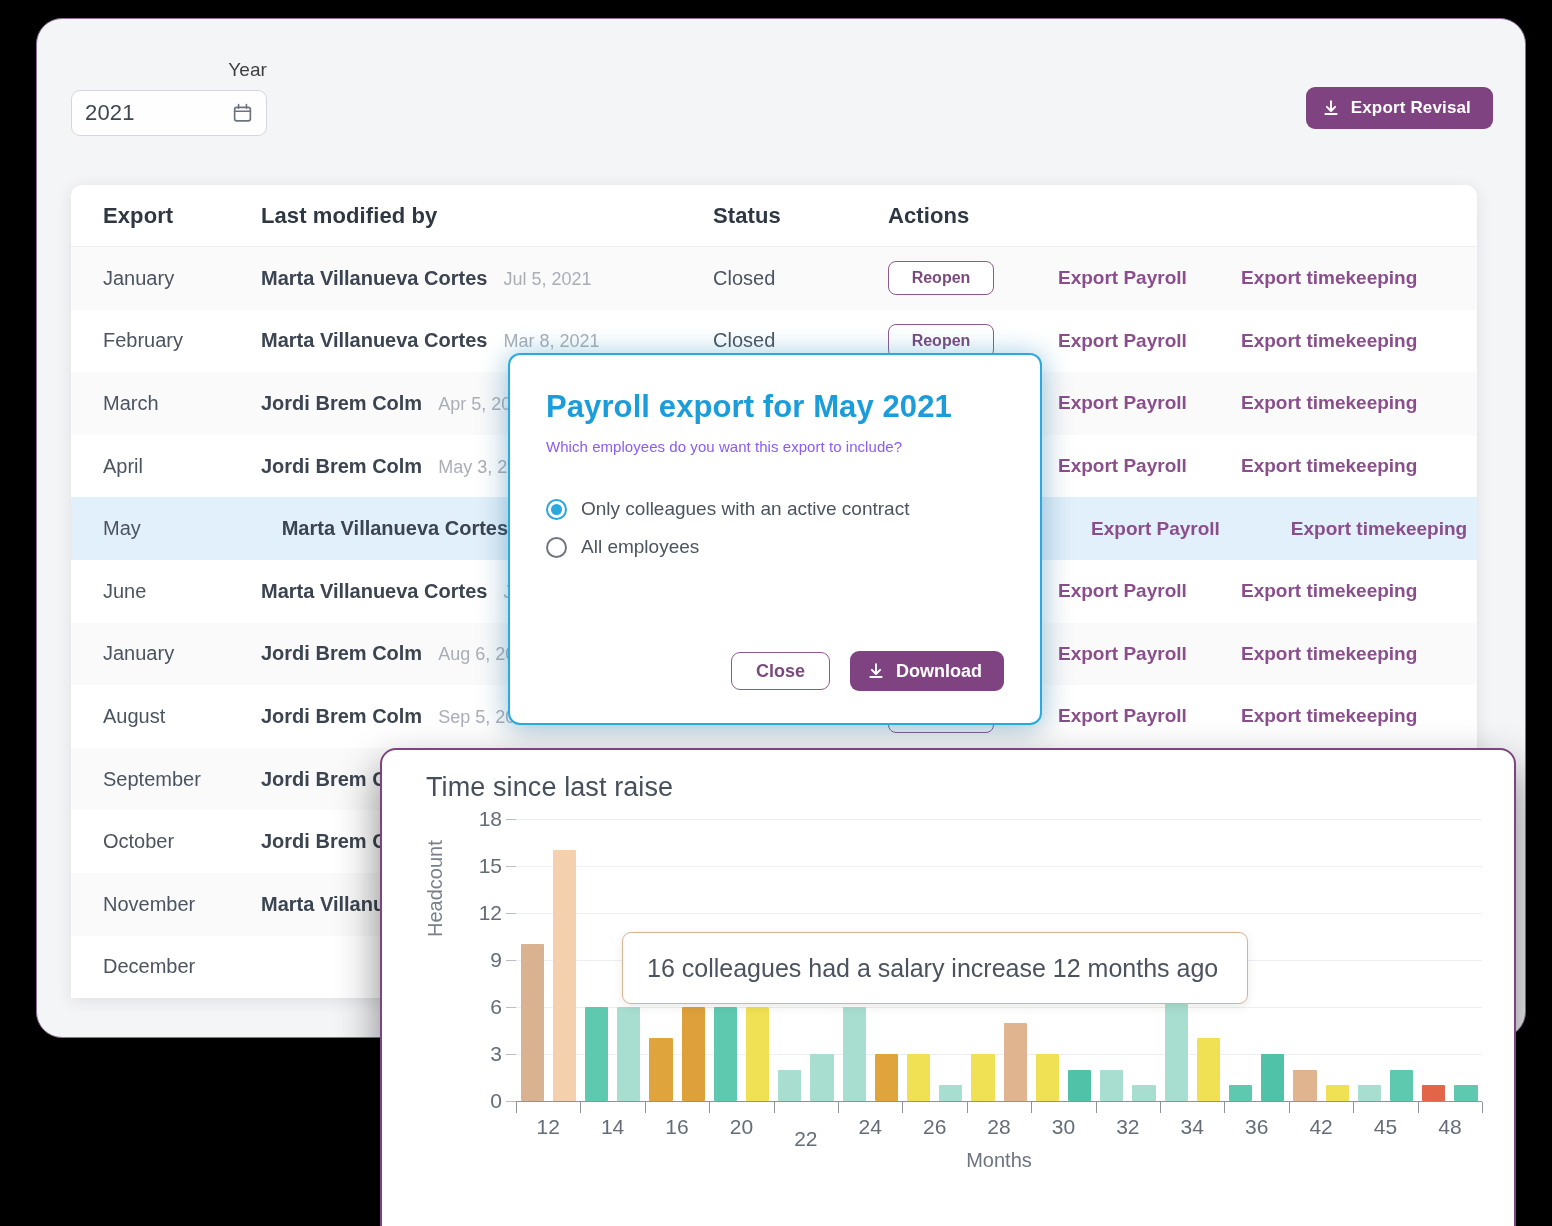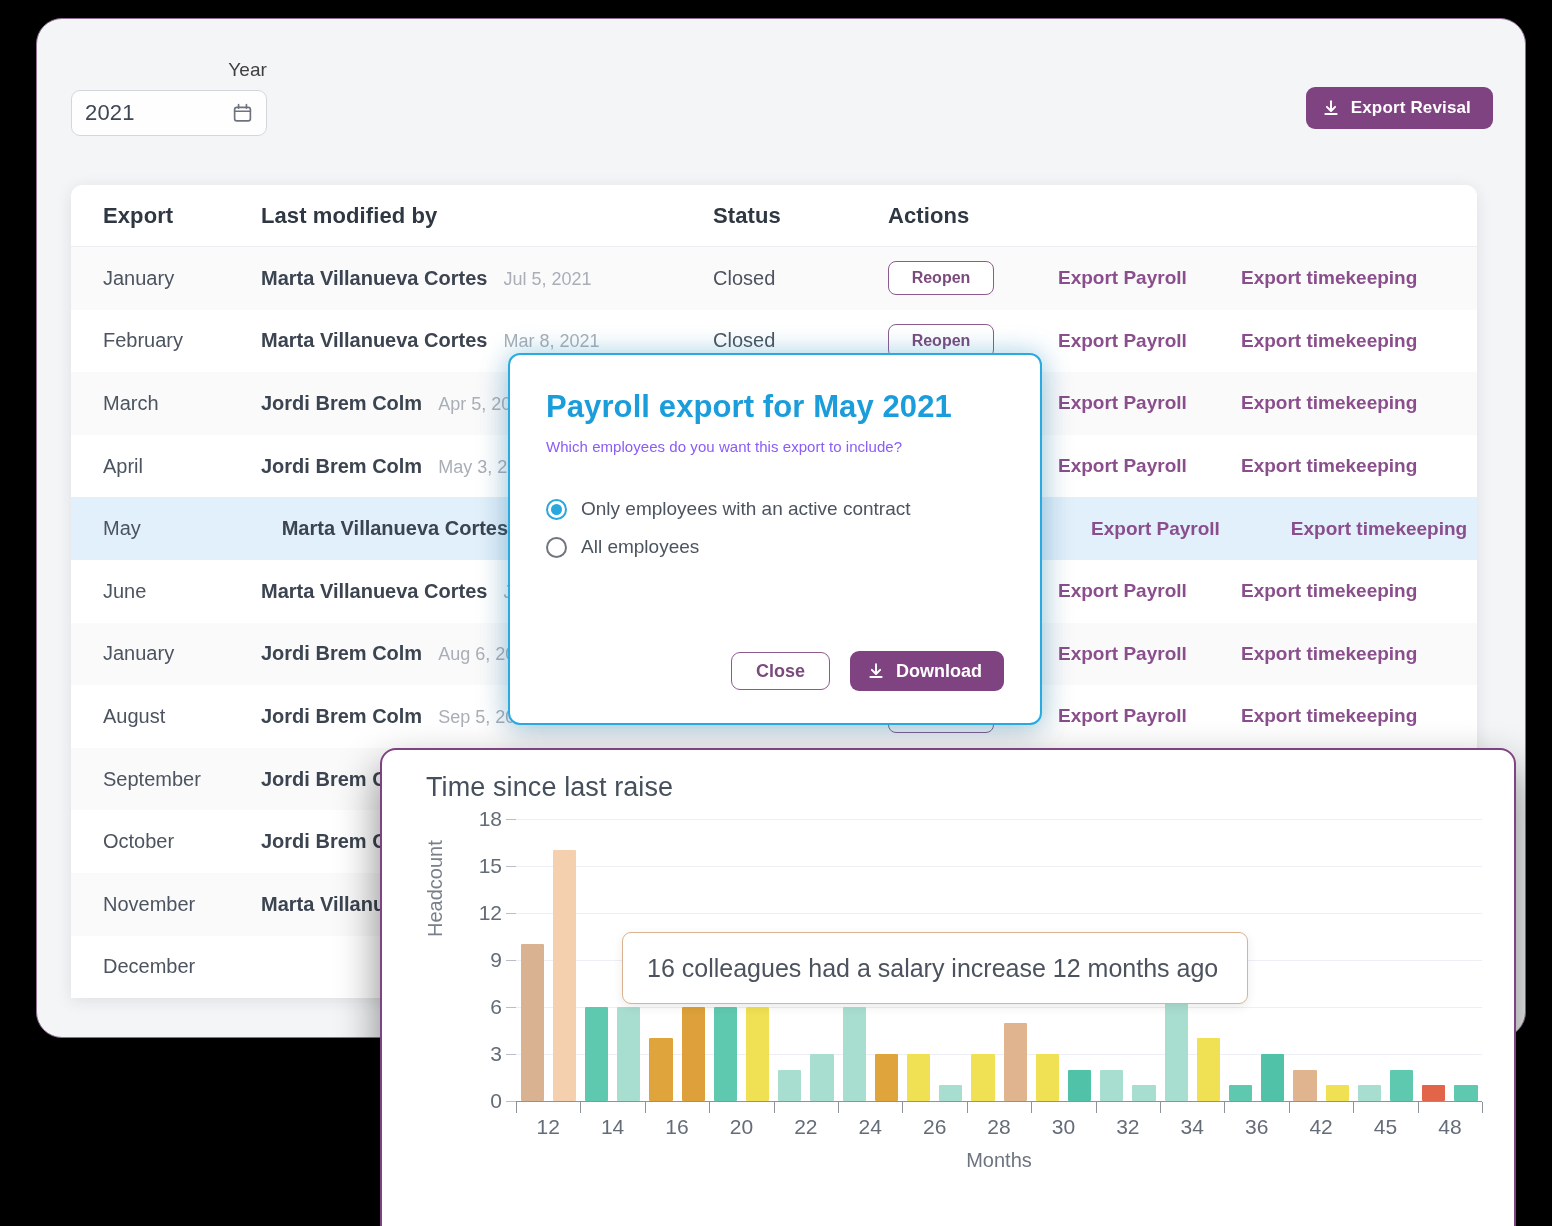--- a/index.html
+++ b/index.html
@@ -568,21 +568,21 @@
     </div>
   </div>
 
   <div class="modal">
     <div class="modal-title">Payroll export for May 2021</div>
     <div class="modal-sub">Which employees do you want this export to include?</div>
 
     <div class="radio-group">
       <div class="radio-row">
         <span class="radio on"></span>
-        <span class="radio-label">Only employees with an active contract</span>
+        <span class="radio-label">Only colleagues with an active contract</span>
       </div>
       <div class="radio-row">
         <span class="radio"></span>
         <span class="radio-label">All employees</span>
       </div>
     </div>
 
     <div class="modal-actions">
       <button class="close-btn">Close</button>
       <button class="download-btn">
@@ -804,21 +804,21 @@
           <div class="xlabslot"></div>
           <div class="xlabslot">
             <span style="left: 100%;">16</span>
           </div>
           <div class="xlabslot"></div>
           <div class="xlabslot">
             <span style="left: 100%;">20</span>
           </div>
           <div class="xlabslot"></div>
           <div class="xlabslot">
-            <span style="left: 100%;">22</span>
+            <span style="left: 100%; margin-top: 12px;">22</span>
           </div>
           <div class="xlabslot"></div>
           <div class="xlabslot">
             <span style="left: 100%;">24</span>
           </div>
           <div class="xlabslot"></div>
           <div class="xlabslot">
             <span style="left: 100%;">26</span>
           </div>
           <div class="xlabslot"></div>

